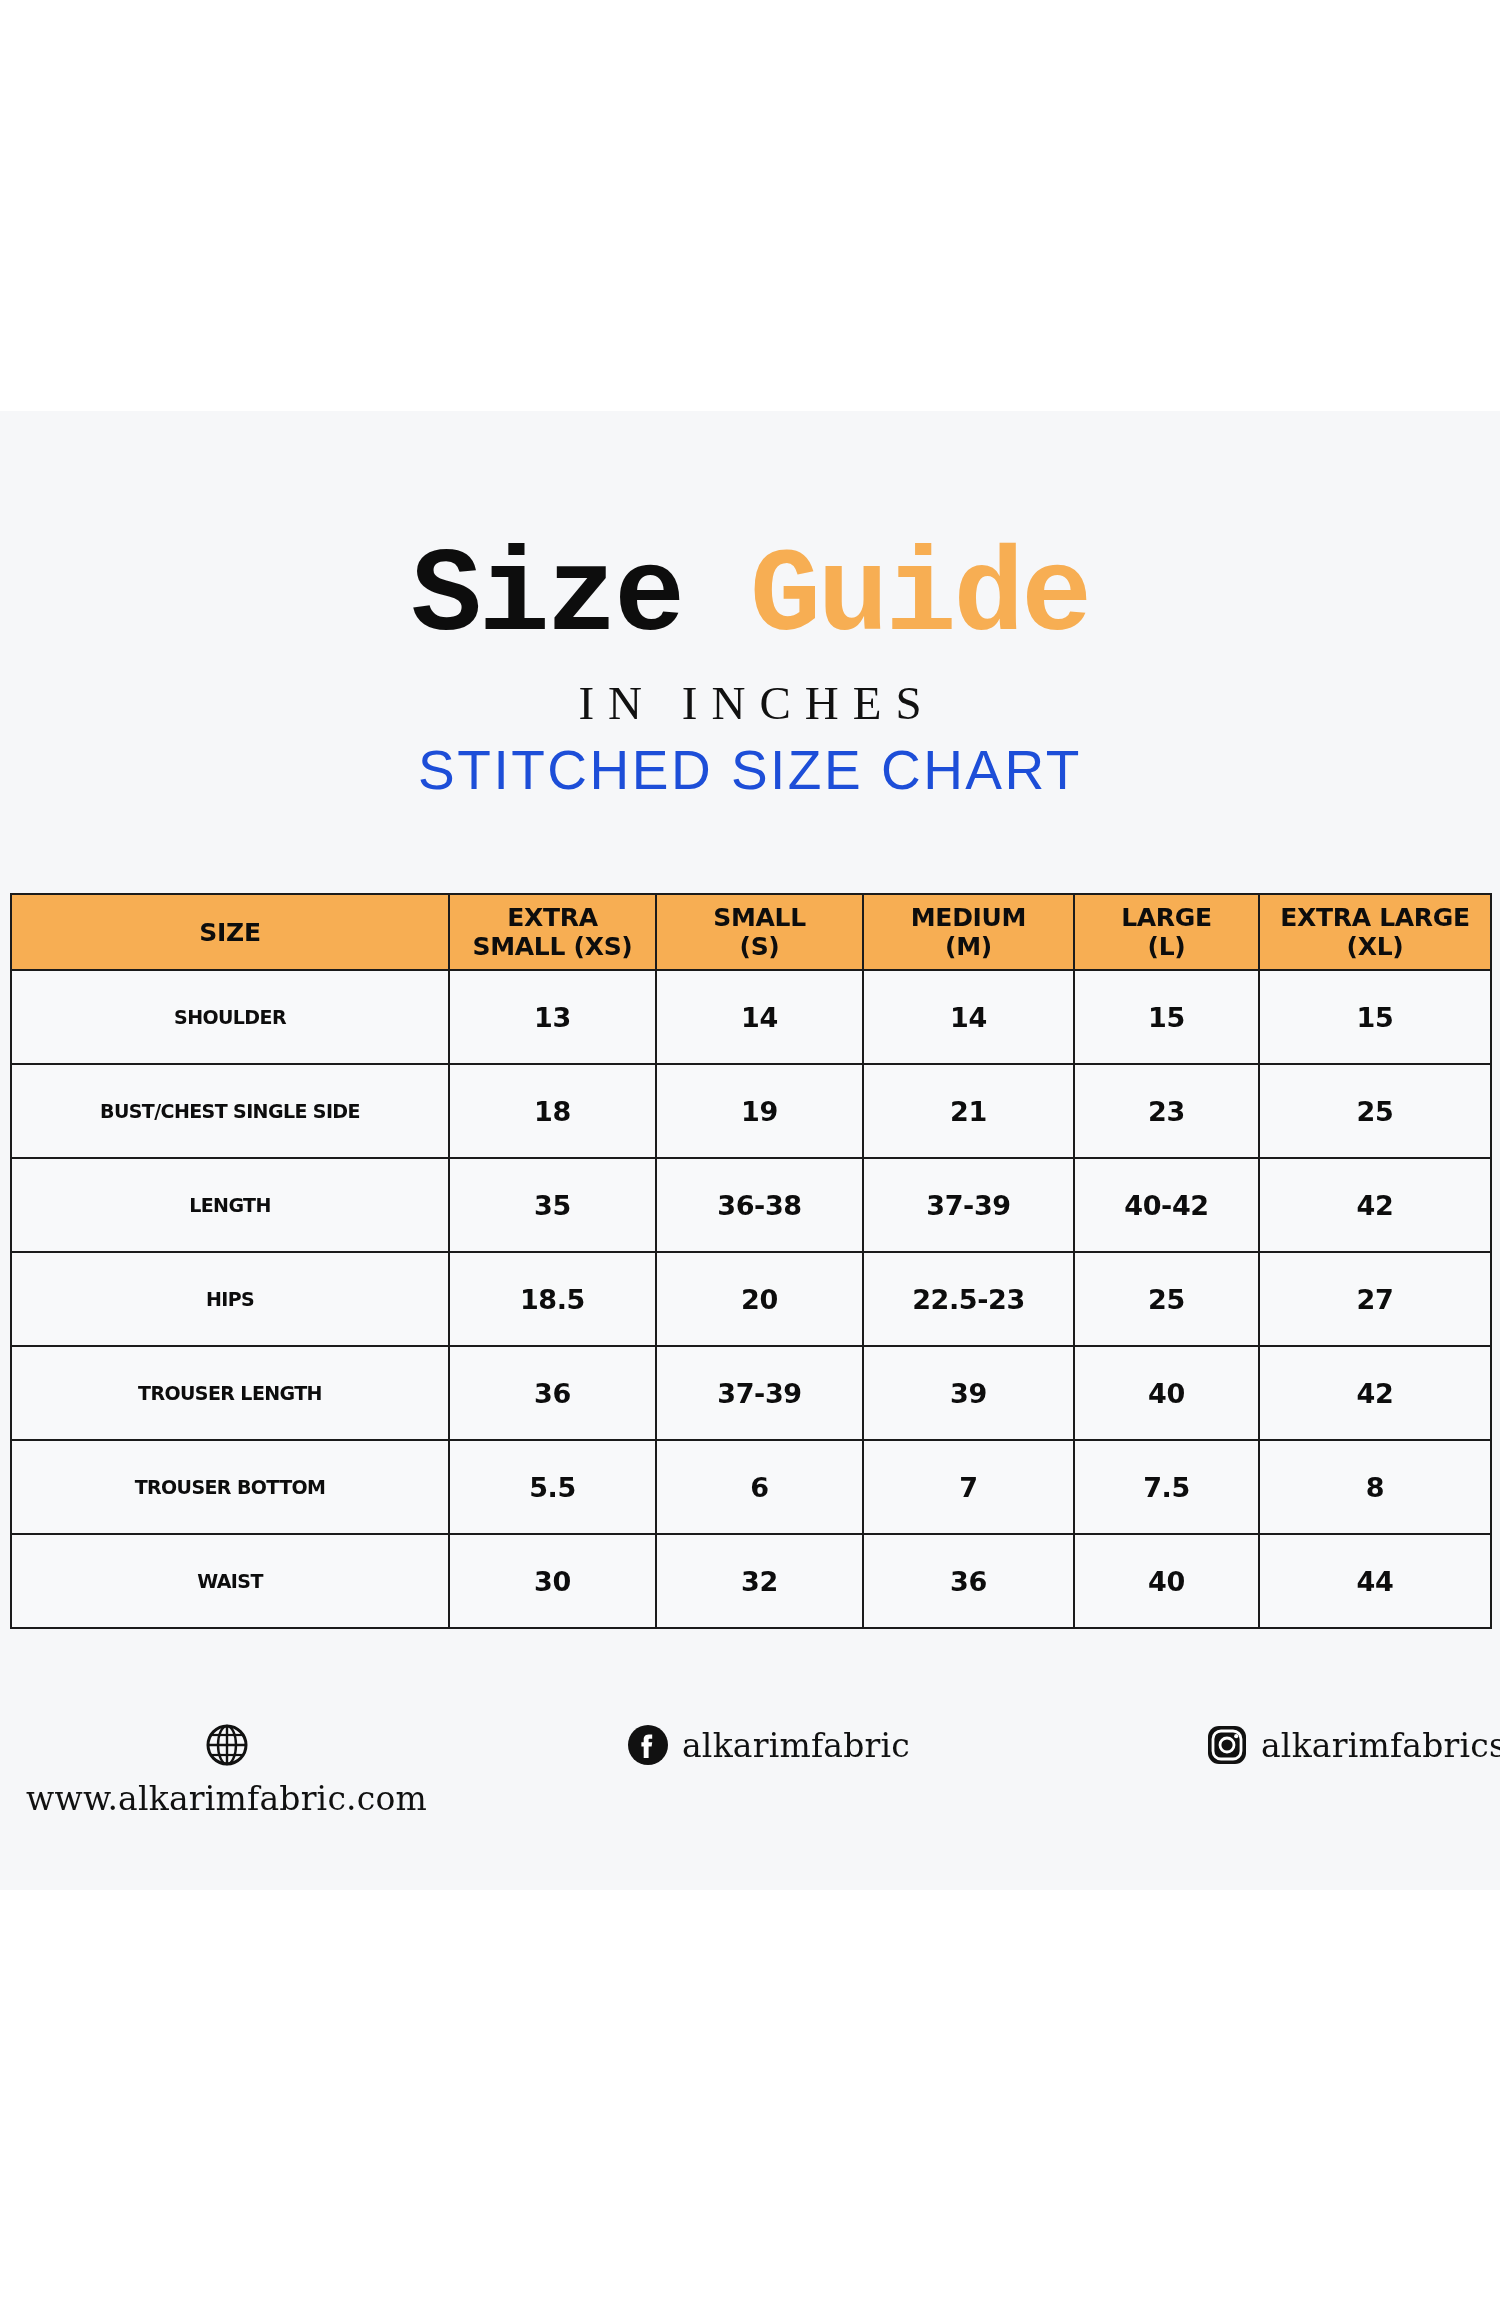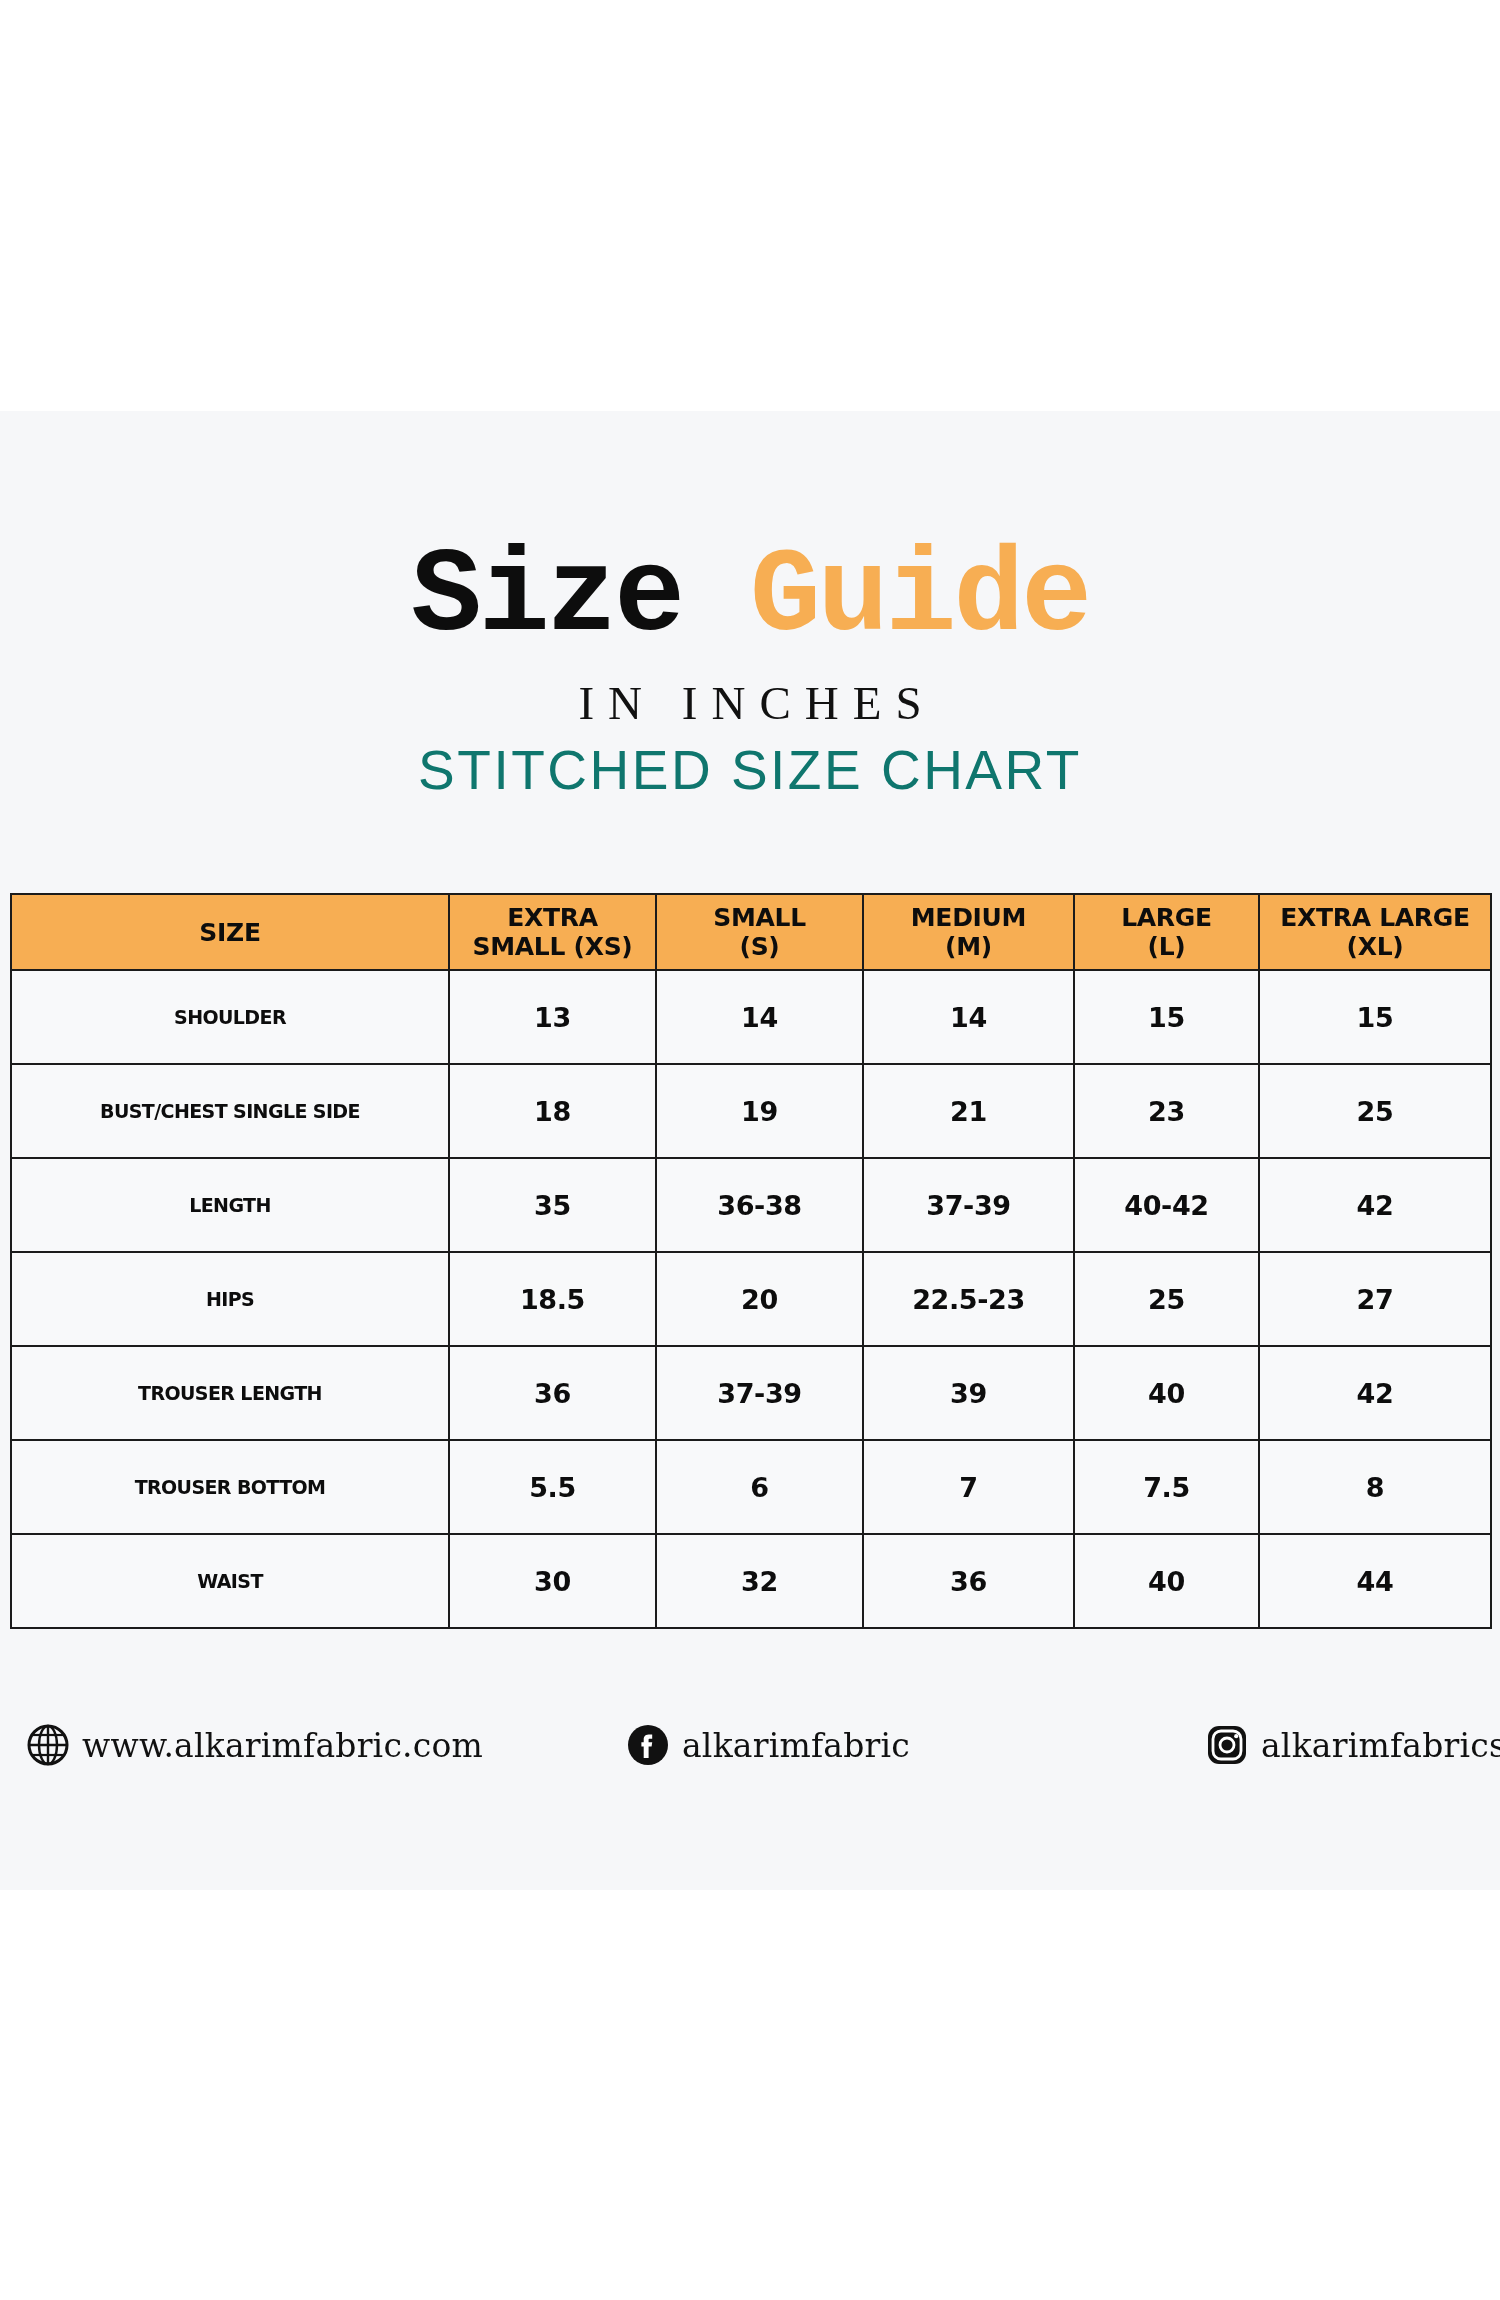--- a/index.html
+++ b/index.html
@@ -51,21 +51,21 @@
     color: #111111;
     margin: 22px 0 0 0;
     padding-left: 14px;
     line-height: 1.05;
   }
   .subtitle-2 {
     font-family: "Liberation Sans", sans-serif;
     font-size: 55px;
     font-weight: 400;
     letter-spacing: 2.5px;
-    color: #0f766e;
+    color: #1d4ed8;
     margin: 14px 0 0 0;
     line-height: 1.05;
   }
 
   
   .table-wrap {
     position: absolute;
     left: 10px;
     top: 482px;     
     width: 1480px;
@@ -122,21 +122,21 @@
     display: flex;
     align-items: center;
   }
   .foot-item {
     display: flex;
     align-items: center;
     gap: 12px;
     position: absolute;
     top: 78px;
   }
-  .foot-item.web  { left: 26px; }
+  .foot-item.web  { left: 26px; flex-direction: column; }
   .foot-item.fb   { left: 626px; }
   .foot-item.ig   { left: 1205px; }
 
   .foot-label {
     font-family: "DejaVu Serif", serif;
     font-size: 33px;
     font-weight: 400;
     color: #111111;
     letter-spacing: 0.2px;
     white-space: nowrap;

